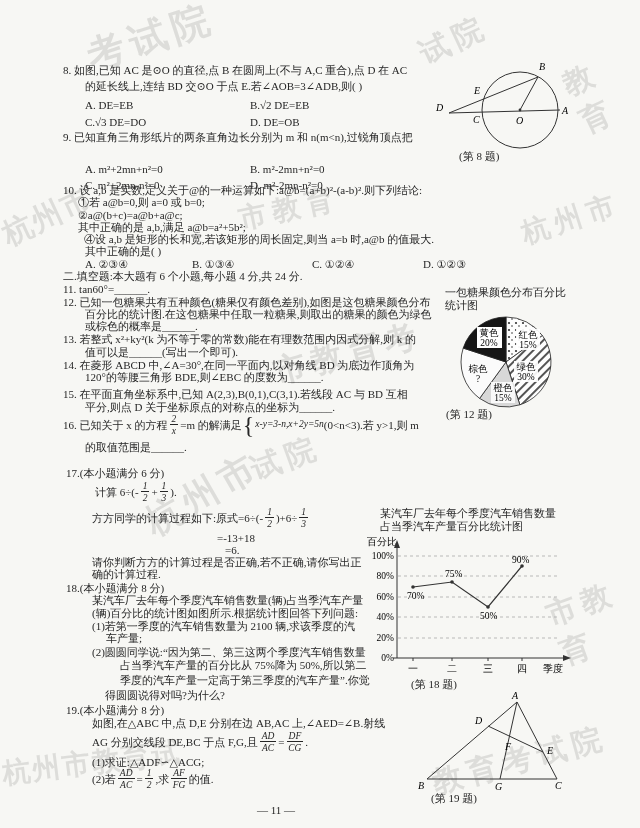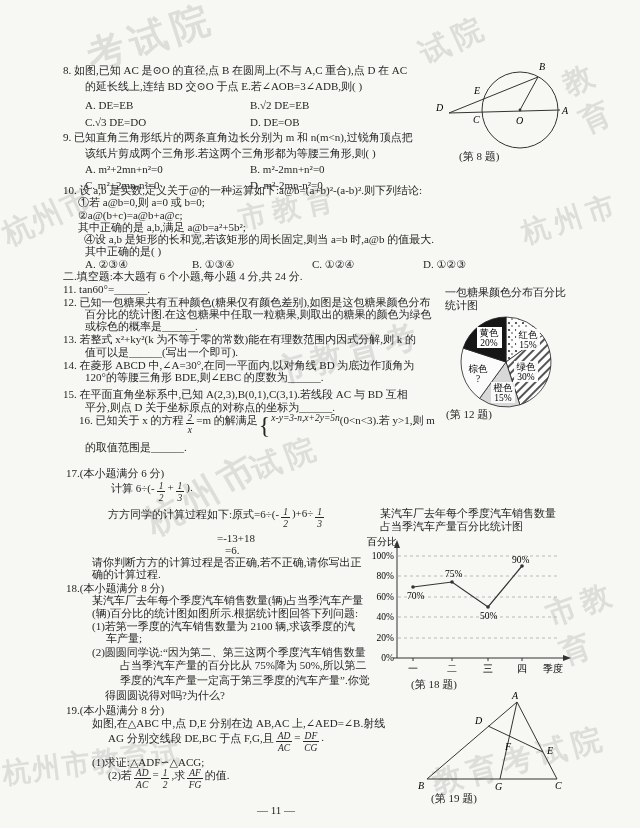--- a/index.html
+++ b/index.html
@@ -1,19 +1,19 @@
 <!DOCTYPE html>
 <html><head>
 <meta charset="utf-8">
 <style>
   html,body{margin:0;padding:0;background:#e9e9e7;}
   .page{position:relative;width:640px;height:828px;background:#f7f7f4;overflow:hidden;
         font-family:"Liberation Serif","DejaVu Serif",serif;color:#262626;}
   .ln{position:absolute;white-space:nowrap;font-size:11px;line-height:13px;z-index:2;}
-  .row{position:absolute;white-space:nowrap;font-size:11px;display:flex;z-index:2;margin-left:16px;}
+  .row{position:absolute;white-space:nowrap;font-size:11px;display:flex;align-items:center;z-index:2;}
   .fr{display:inline-flex;flex-direction:column;align-items:center;font-style:italic;
       font-size:9.5px;line-height:1.1;margin:0 2px;}
   .fr .n{border-bottom:1px solid #262626;padding:0 2px;display:block;}
   .fr .d{padding-top:1px;display:block;}
   .sys{display:inline-flex;flex-direction:row;font-style:italic;font-size:9.5px;line-height:1.25;}
   .brace{font-size:24px;font-weight:400;margin:0 1px;line-height:1;}
   .cap{position:absolute;font-size:11px;text-align:left;z-index:2;}
   .wm{position:absolute;color:#c9c9c6;opacity:.55;font-weight:bold;letter-spacing:6px;z-index:1;
       pointer-events:none;}
   svg{position:absolute;z-index:2;}
@@ -53,21 +53,20 @@
     <text x="1" y="53" font-size="10" font-style="italic">D</text>
     <text x="38" y="65" font-size="10" font-style="italic">C</text>
     <text x="81" y="66" font-size="10" font-style="italic">O</text>
     <text x="127" y="56" font-size="10" font-style="italic">A</text>
     <text x="104" y="12" font-size="10" font-style="italic">B</text>
     <text x="39" y="36" font-size="10" font-style="italic">E</text>
   </svg>
   <div class="cap" style="left:459px;top:149px;width:120px">(第 8 题)</div>
 
   <div class="ln" style="left:63px;top:131px">9. 已知直角三角形纸片的两条直角边长分别为 m 和 n(m&lt;n),过锐角顶点把</div>
-  <div class="ln" style="left:85px;top:147px">该纸片剪成两个三角形.若这两个三角形都为等腰三角形,则(        )</div>
   <div class="ln" style="left:85px;top:163px">A. m²+2mn+n²=0</div>
   <div class="ln" style="left:250px;top:163px">B. m²-2mn+n²=0</div>
   <div class="ln" style="left:85px;top:179px">C. m²+2mn-n²=0</div>
   <div class="ln" style="left:250px;top:179px">D. m²-2mn-n²=0</div>
 
   <div class="ln" style="left:63px;top:184px">10. 设 a,b 是实数,定义关于@的一种运算如下:a@b=(a+b)²-(a-b)².则下列结论:</div>
   <div class="ln" style="left:78px;top:196px">①若 a@b=0,则 a=0 或 b=0;</div>
   <div class="ln" style="left:78px;top:209px">②a@(b+c)=a@b+a@c;</div>
   <div class="ln" style="left:78px;top:221px">其中正确的是 a,b,满足 a@b=a²+5b²;</div>
   <div class="ln" style="left:84px;top:233px">④设 a,b 是矩形的长和宽,若该矩形的周长固定,则当 a=b 时,a@b 的值最大.</div>

